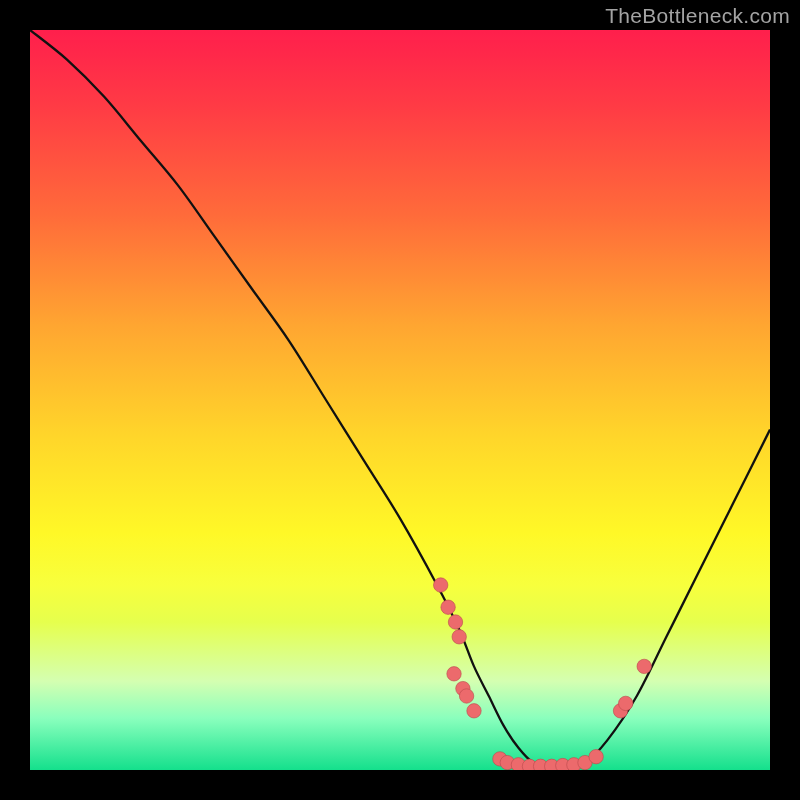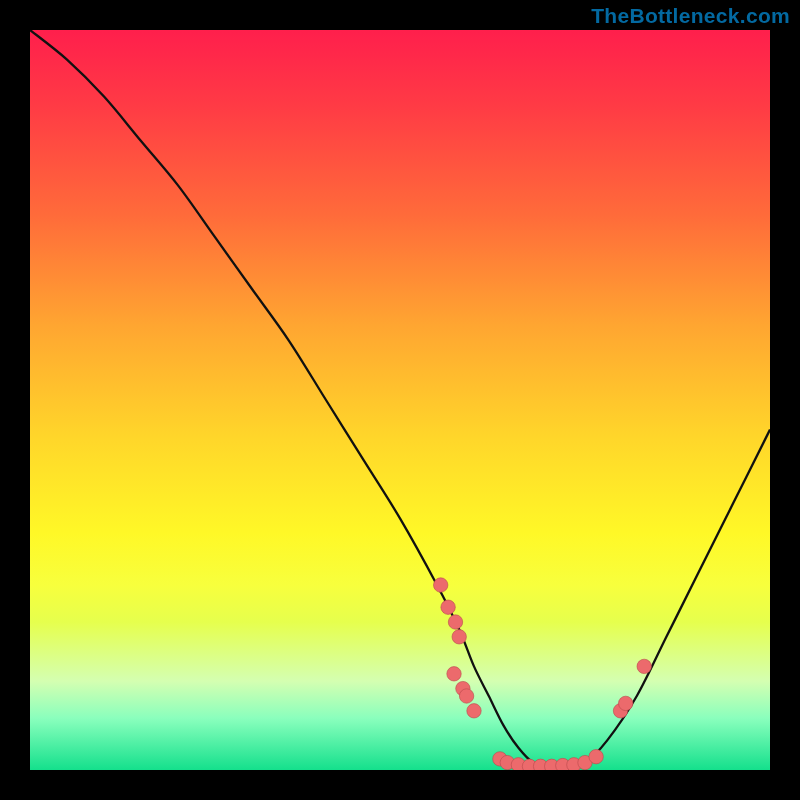--- a/index.html
+++ b/index.html
@@ -49,24 +49,24 @@
     position: absolute;
     left: 0;
     top: 0;
     width: 100%;
     height: 100%;
   }
   .watermark {
     position: absolute;
     right: 10px;
     top: 4px;
-    color: #0369a1;
+    color: #a3a3a3;
     font-size: 21px;
     letter-spacing: 0.3px;
-    font-weight: 700;
+    font-weight: 400;
     user-select: none;
   }
 </style>
 </head>
 <body>
 
 <div class="stage">
   <div class="watermark">TheBottleneck.com</div>
   <div class="plot-area">
     <div class="gradient"></div>

